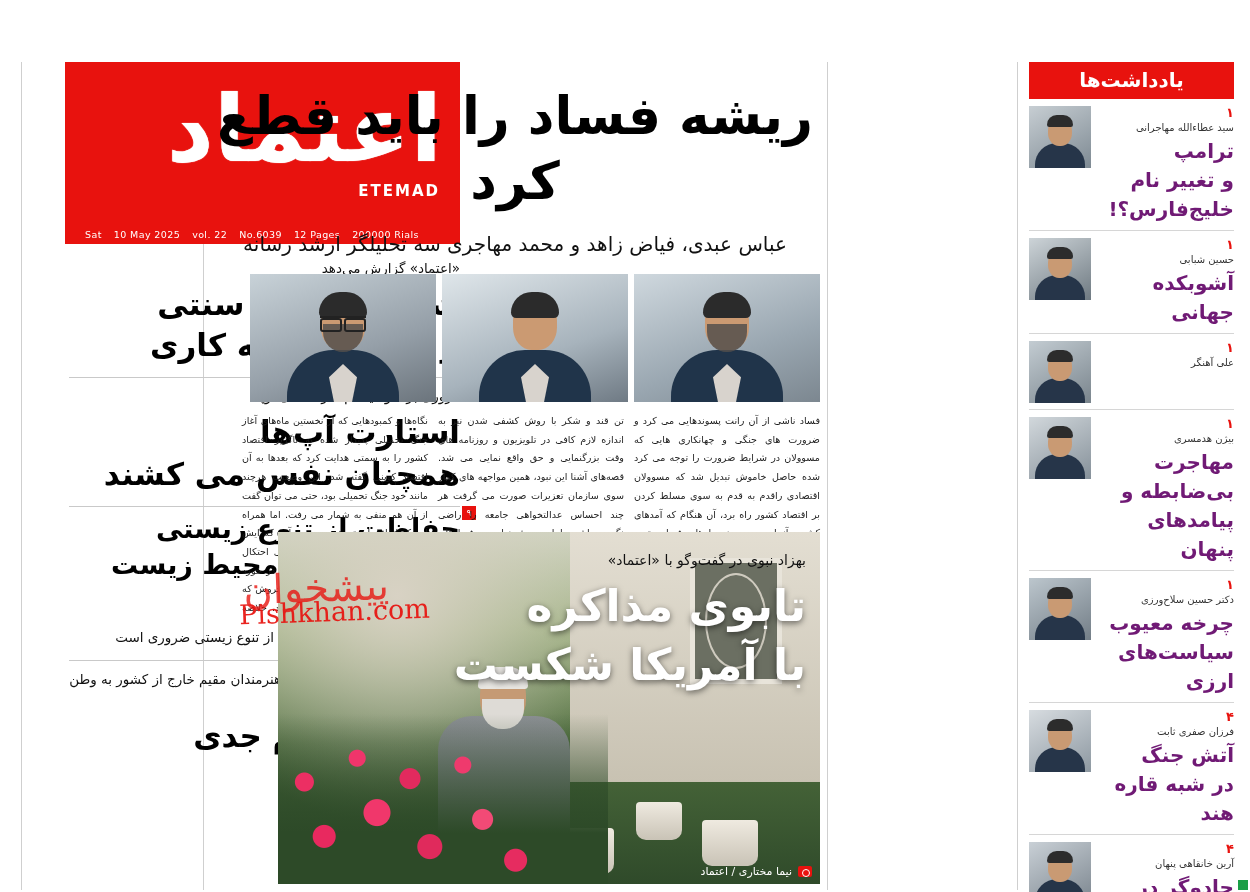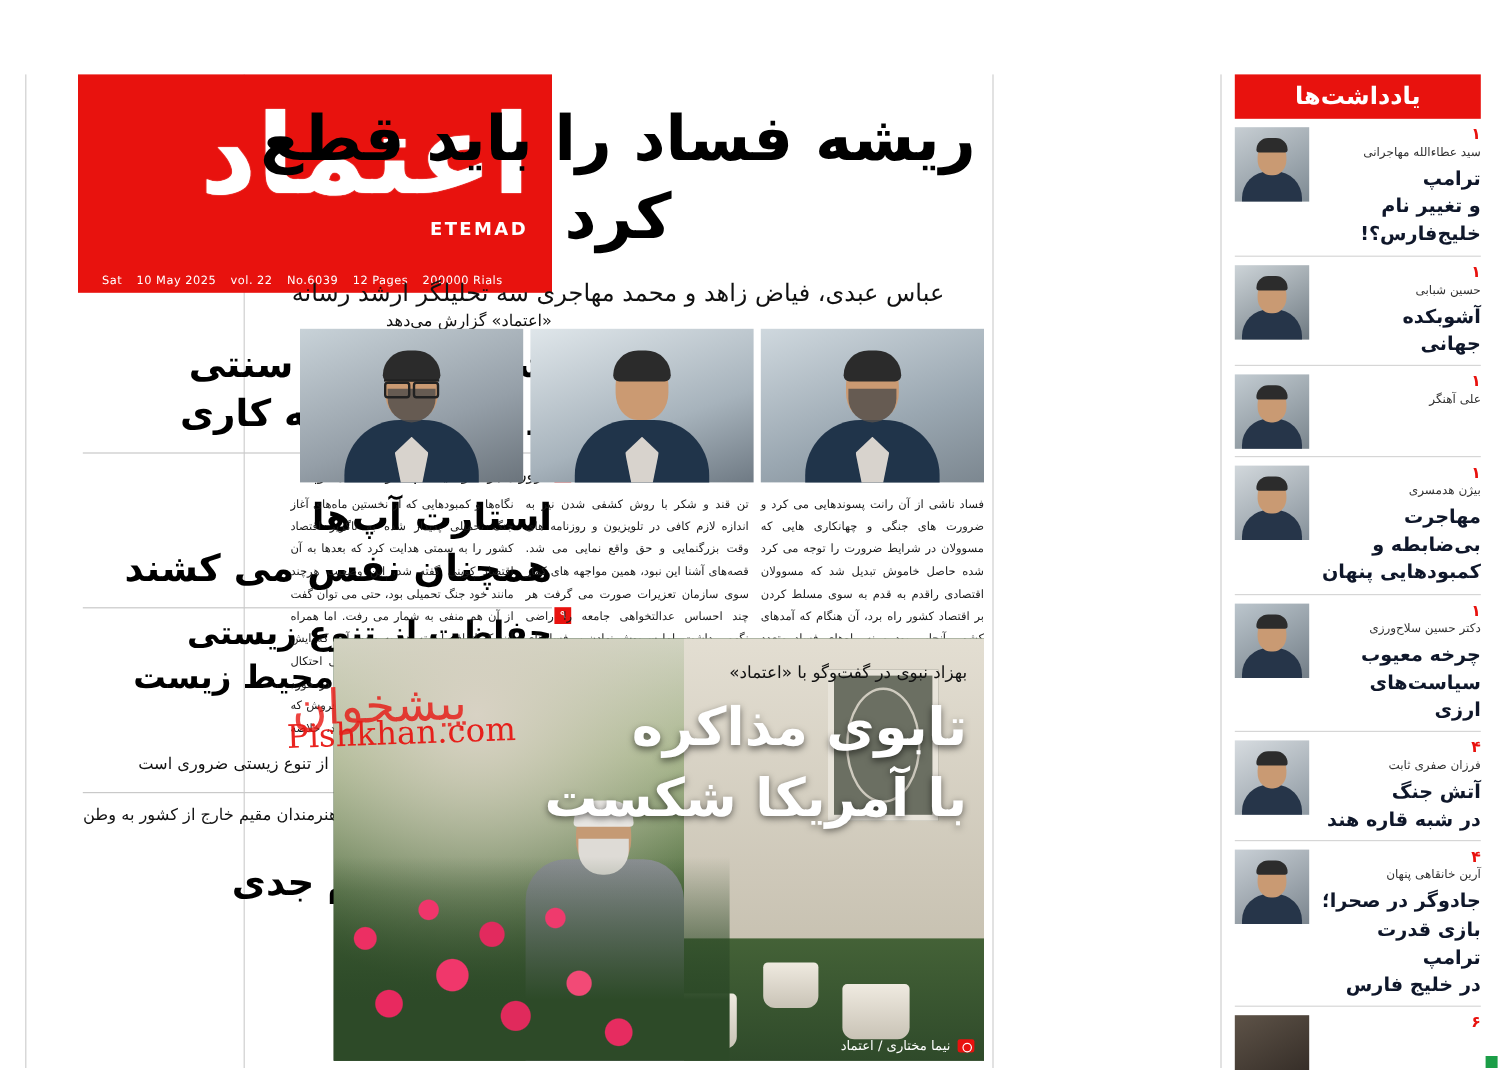--- a/index.html
+++ b/index.html
@@ -358,24 +358,24 @@
     line-height: 1;
     margin-bottom: 2px;
   }
   .sb-author {
     font-size: 10px;
     color: #333;
     margin-bottom: 2px;
     line-height: 1.4;
   }
   .sb-title {
-    font-size: 16px;
+    font-size: 20px;
     font-weight: bold;
     line-height: 1.45;
-    color: #0f172a;
+    color: #701a75;
   }
   .sb-thumb {
     width: 62px; height: 62px;
     flex: 0 0 62px;
     overflow: hidden;
     position: relative;
     background: #9fa8ae;
   }
   .t1 { background: linear-gradient(150deg,#c7ced3,#7e8a93); }
   .t2 { background: linear-gradient(150deg,#cdd4d8,#6f7a82); }
@@ -594,21 +594,21 @@
           </div>
         </div>
     </div>
 
     <div class="sb-item">
       <div class="sb-text">
         <div class="sb-num">۱</div>
         <div class="sb-author">بیژن هدمسری</div>
         <div class="sb-title" style="white-space:pre-line">مهاجرت
 بی‌ضابطه و
-کمبودهایی پنهان</div>
+پیامدهای پنهان</div>
       </div>
       <div class="sb-thumb t4">
           <div class="tface">
             <div class="b"></div>
             <div class="h"></div>
             <div class="hr"></div>
           </div>
         </div>
     </div>
 

